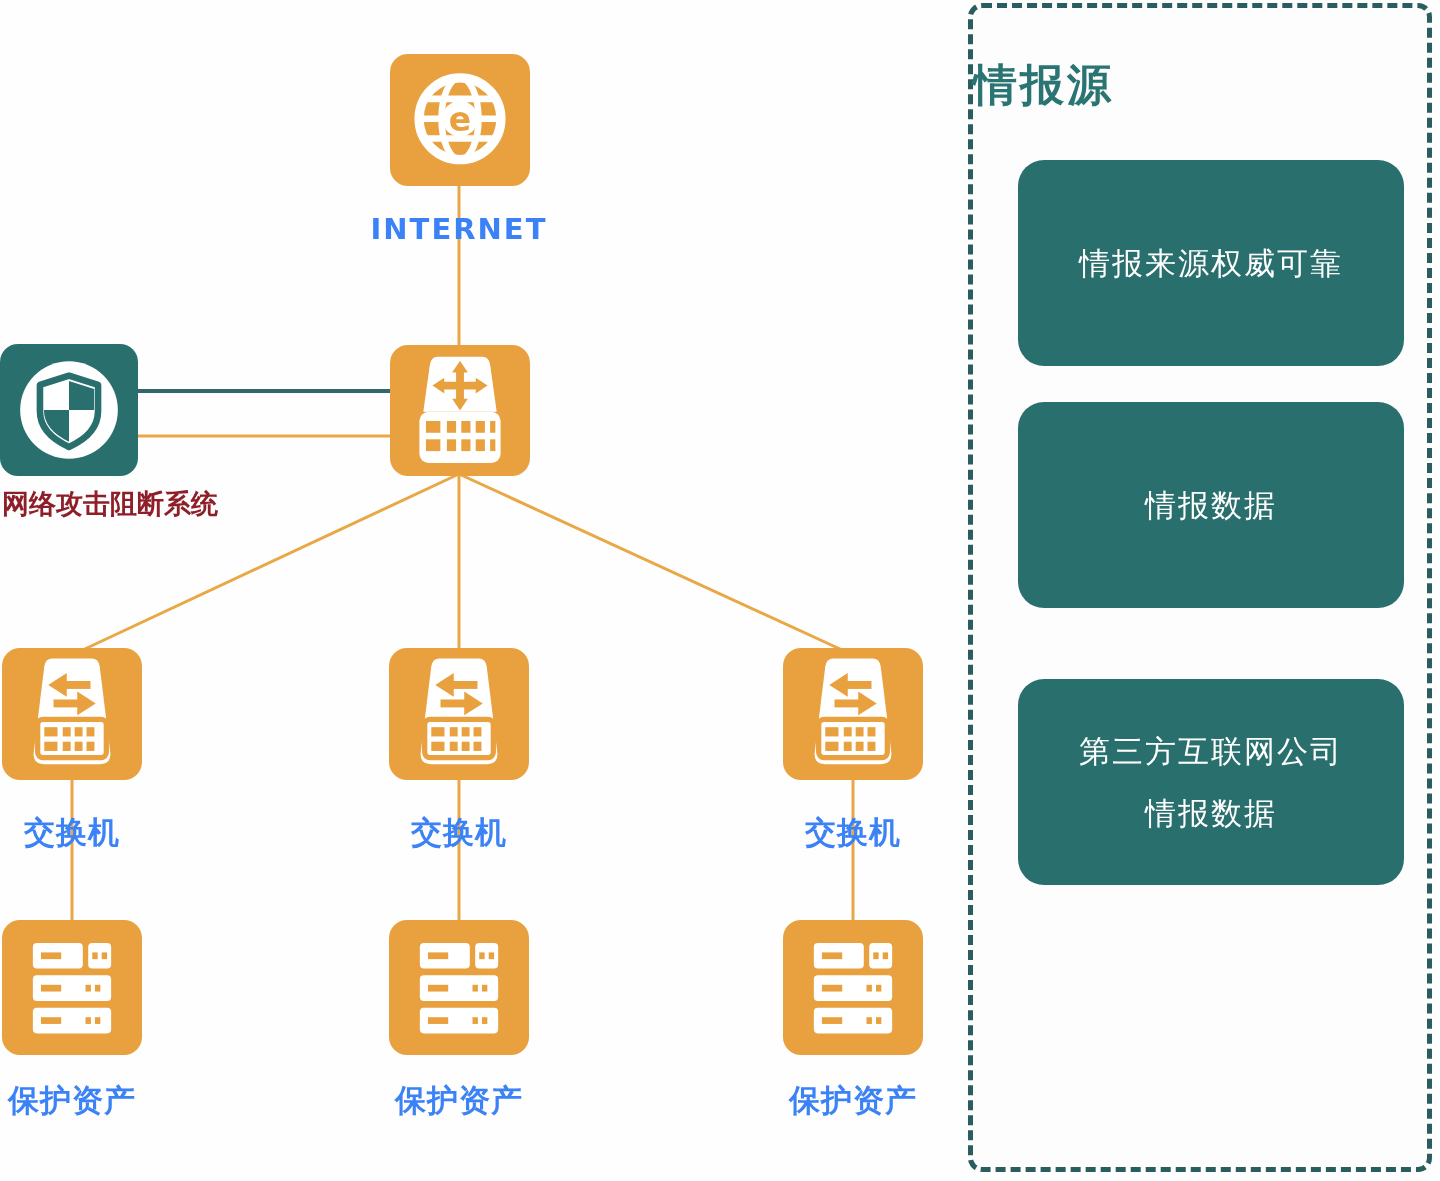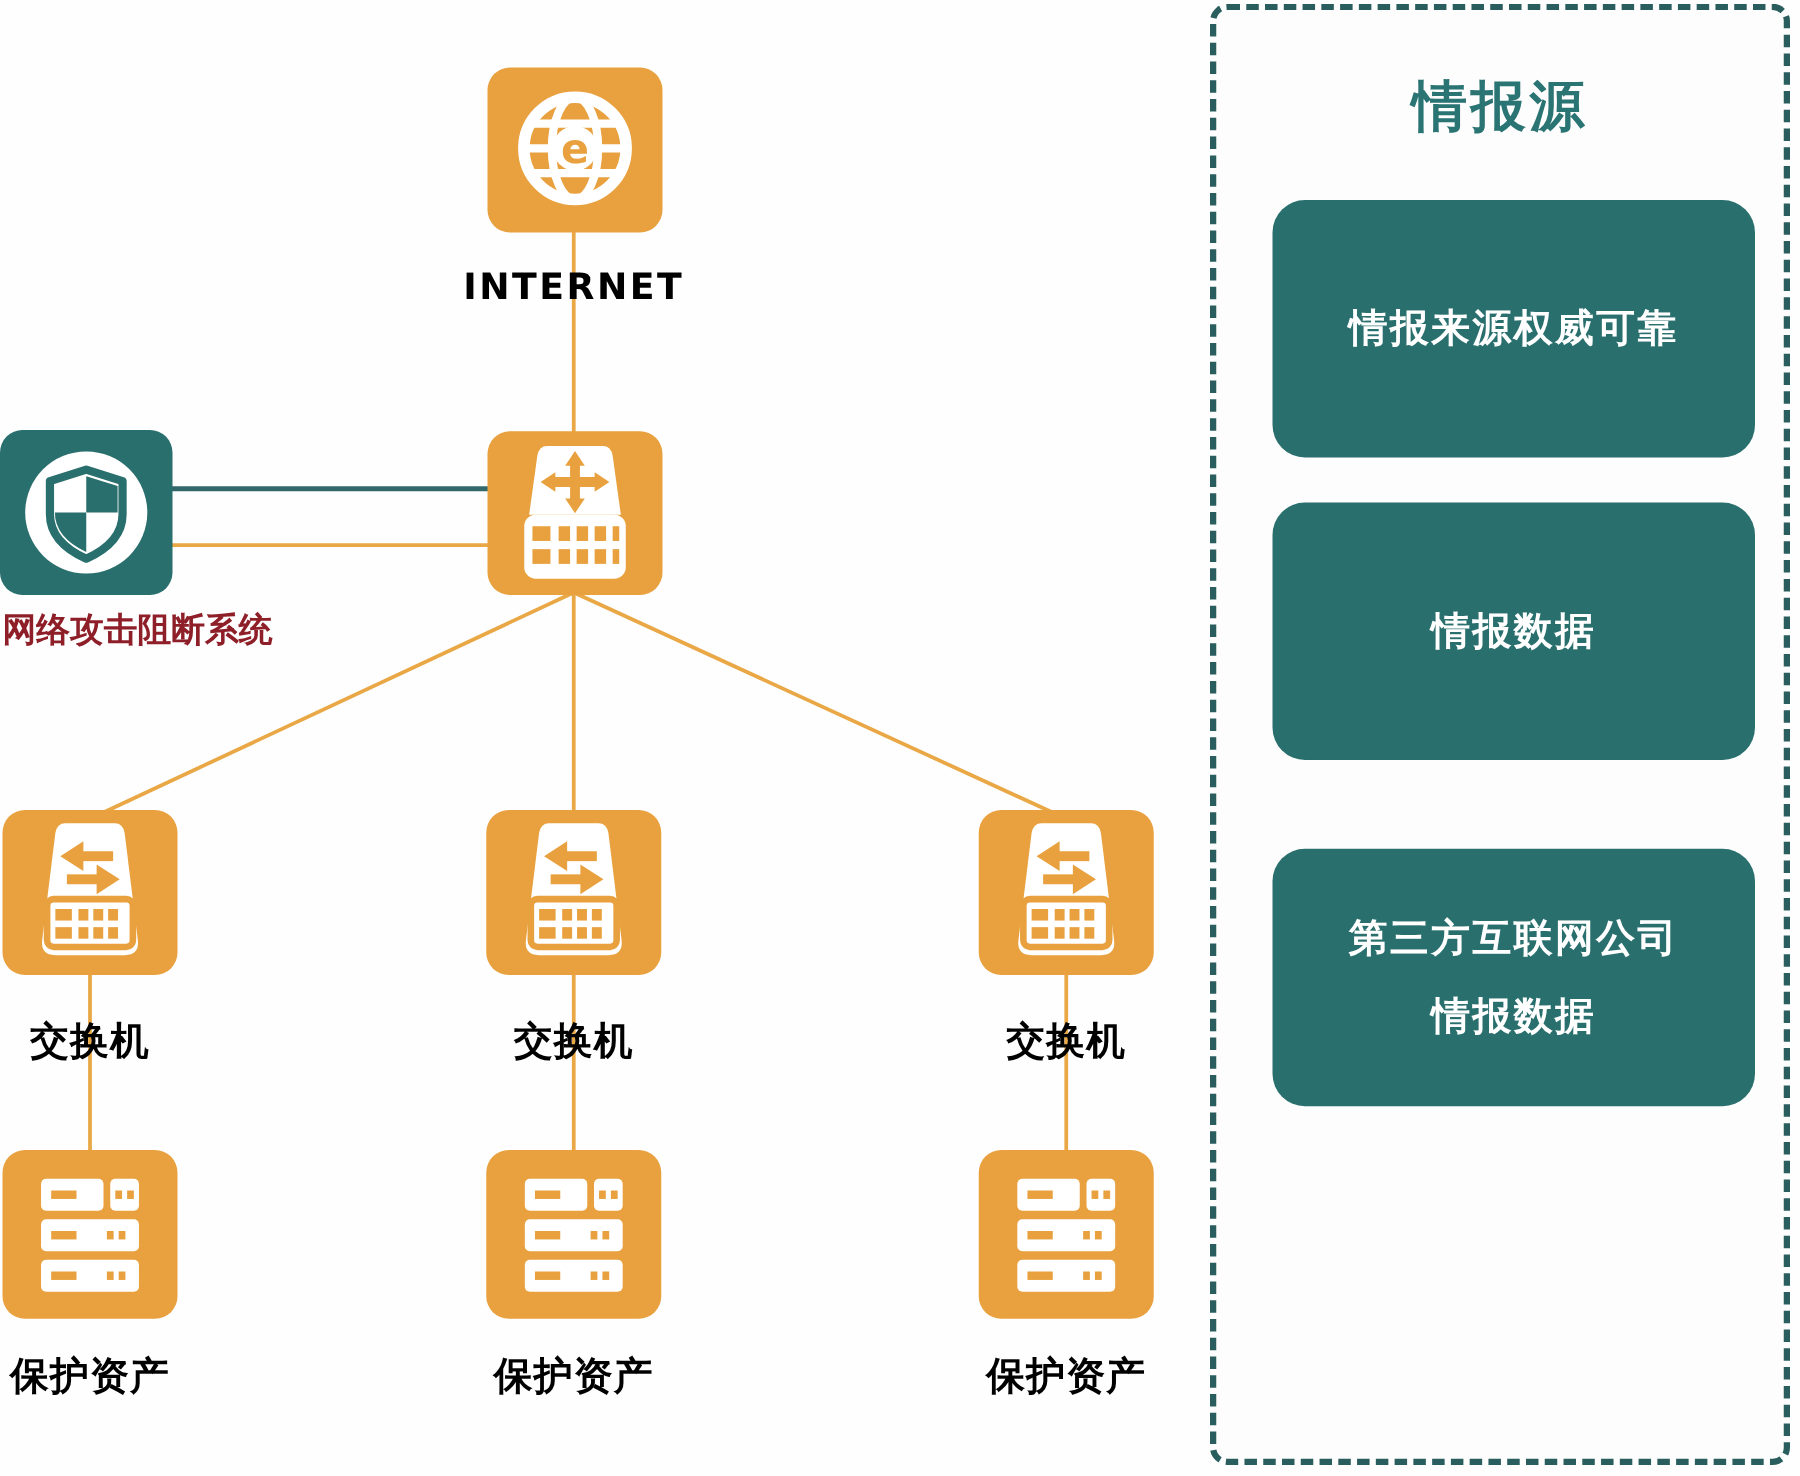--- a/index.html
+++ b/index.html
@@ -17,21 +17,21 @@
     position: absolute;
     border-radius: 18px;
     background: #E8A13E;
   }
   .node svg { display: block; width: 100%; height: 100%; }
   .node-teal { background: #296F6D; }
 
   .diagram-label {
     position: absolute;
     font-weight: bold;
-    color: #000000;
+    color: #3b82f6;
     font-size: 31px;
     text-align: center;
     white-space: nowrap;
     letter-spacing: 1px;
   }
   .label-en { font-size: 29px; letter-spacing: 2px; }
   .label-red {
     color: #8E1F28;
     font-size: 27px;
     letter-spacing: 0px;
@@ -52,42 +52,41 @@
     width: 464px; height: 1169px;
     border: 5px dashed #2A5D5D;
     border-radius: 14px;
     box-sizing: border-box;
     background: #fdfdfd;
   }
   .intel-title {
     position: absolute;
     left: 0; top: 48px;
     width: 100%;
-    text-align: center;
     font-size: 44px;
     font-weight: bold;
     color: #2A7473;
     letter-spacing: 3px;
   }
   .intel-pill {
     position: absolute;
     left: 45px;
     width: 386px;
     height: 206px;
     background: #296F6D;
     border-radius: 26px;
     display: flex;
     flex-direction: column;
     align-items: center;
     justify-content: center;
     text-align: center;
   }
   .intel-pill span {
     color: #ffffff;
-    font-weight: bold;
+    font-weight: normal;
     font-size: 31px;
     line-height: 62px;
     letter-spacing: 2px;
     white-space: nowrap;
   }
 </style>
 </head>
 <body>
 
 <div id="stage">

